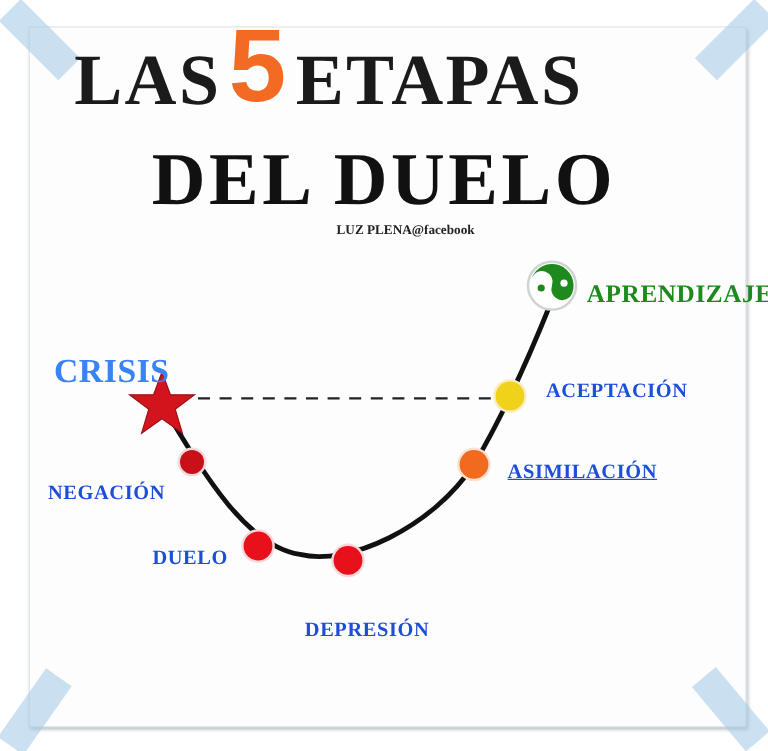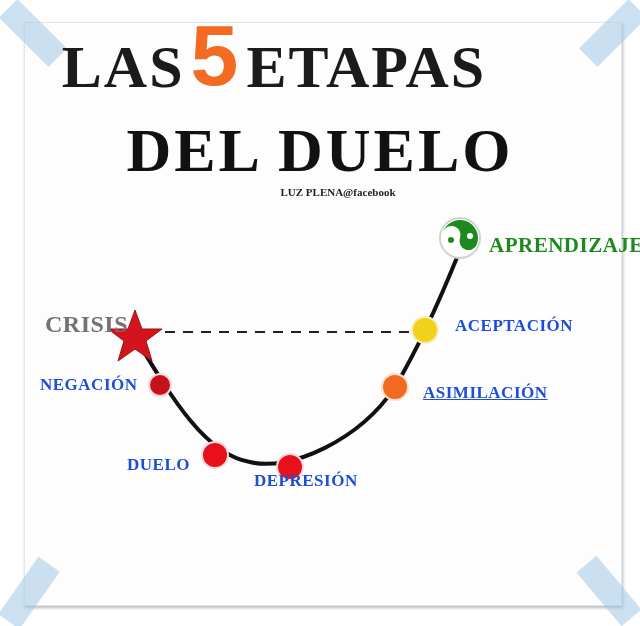--- a/index.html
+++ b/index.html
@@ -62,19 +62,19 @@
 
   <g>
     <circle cx="460" cy="238" r="20" fill="#ffffff" stroke="#cfd4cf" stroke-width="2"></circle>
     <path d="M460 220 A18 18 0 0 1 460 256 A9 9 0 0 1 460 238 A9 9 0 0 0 460 220 Z" fill="#1e8a1e" transform="rotate(-70 460 238)"></path>
     <path d="M460 220 A18 18 0 0 0 460 256 A9 9 0 0 0 460 238 A9 9 0 0 1 460 220 Z" fill="#1e8a1e" opacity="0"></path>
     <circle cx="451" cy="240" r="3" fill="#1e8a1e"></circle>
     <circle cx="470" cy="236" r="3" fill="#ffffff"></circle>
   </g>
 </svg>
 
-<div class="lbl" style="left:45px;top:311px;color:#737373;font-size:24px;">CRISIS</div>
-<div class="lbl" style="left:40px;top:375px;">NEGACIÓN</div>
+<div class="lbl" style="left:45px;top:294px;color:#3b82f6;font-size:28px;">CRISIS</div>
+<div class="lbl" style="left:40px;top:401px;">NEGACIÓN</div>
 <div class="lbl" style="left:127px;top:455px;">DUELO</div>
-<div class="lbl" style="left:254px;top:471px;">DEPRESIÓN</div>
+<div class="lbl" style="left:254px;top:515px;">DEPRESIÓN</div>
 <div class="lbl" style="left:423px;top:383px;text-decoration:underline;">ASIMILACIÓN</div>
 <div class="lbl" style="left:455px;top:316px;">ACEPTACIÓN</div>
 <div class="lbl" style="left:489px;top:233px;color:#1e8a1e;font-size:21px;">APRENDIZAJE</div>
 
 </body></html>

